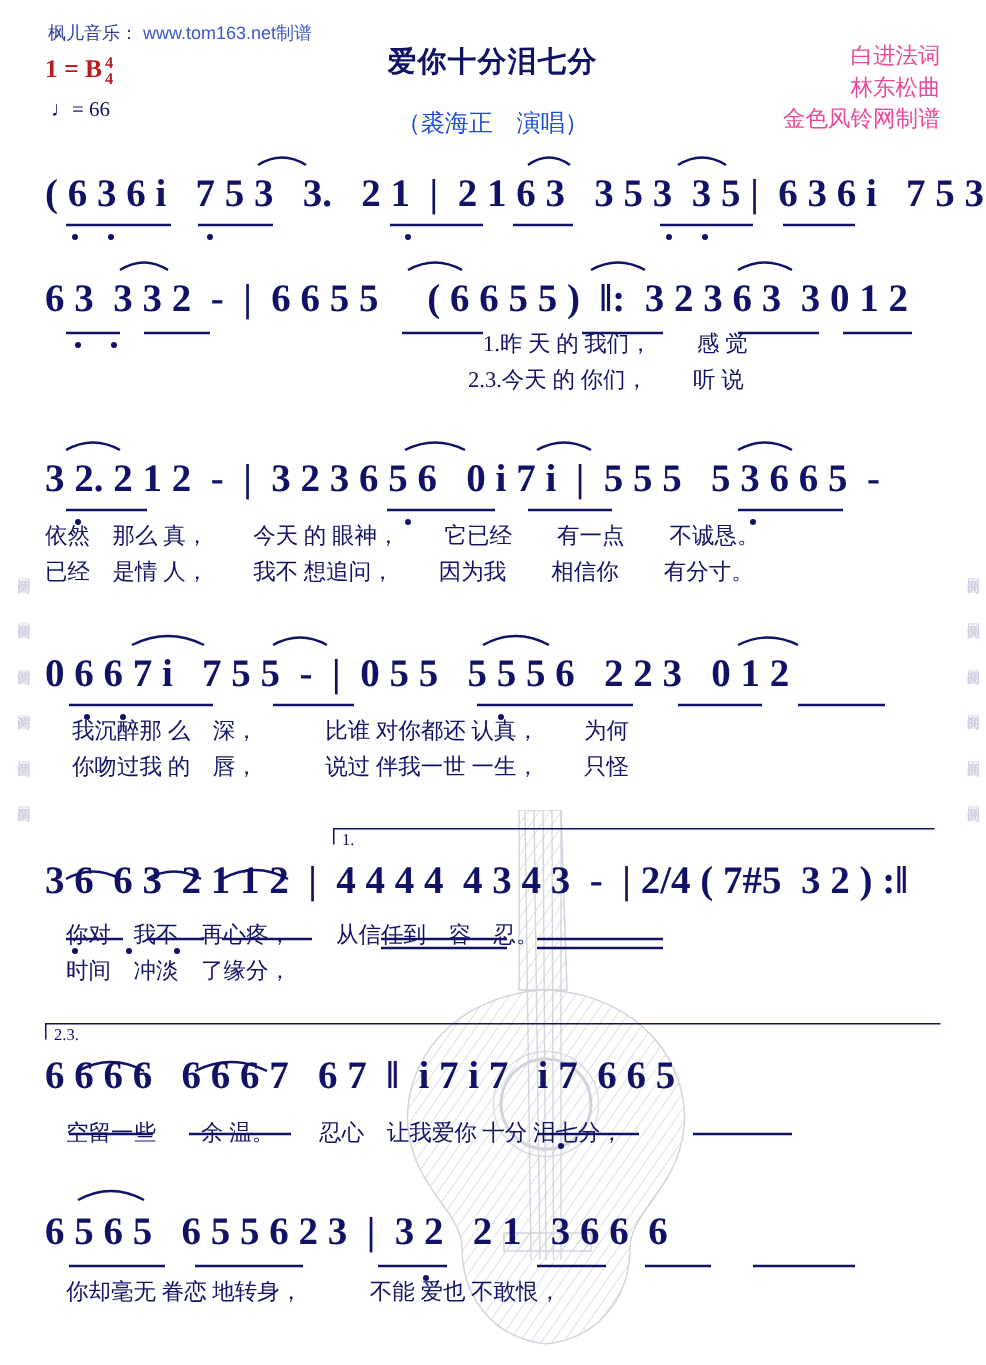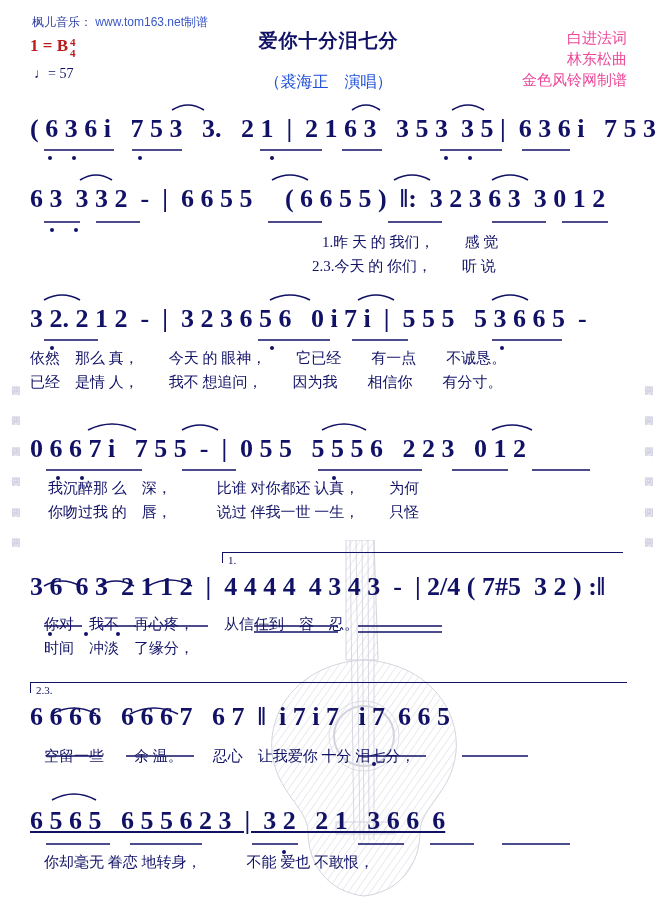--- a/index.html
+++ b/index.html
@@ -155,35 +155,35 @@
     <span>枫儿音乐：</span>
     <span class="url">www.tom163.net制谱</span>
   </div>
 
   <div class="title">爱你十分泪七分</div>
   <div class="singer">（裘海正　演唱）</div>
 
   <div class="key">
     <span>1 = B</span><span class="frac"><i class="top">4</i><i>4</i></span>
   </div>
-  <div class="tempo">♩= 57</div>
+  <div class="tempo">♩= 66</div>
 
   <div class="credits">
     <div>白进法词</div>
     <div>林东松曲</div>
     <div>金色风铃网制谱</div>
   </div>
 
   <div class="sys" style="top:112px;">
     <div class="notes" style="padding-left:8px;">( 6 3 6 i   7 5 3   3.   2 1  |  2 1 6 3   3 5 3  3 5 |  6 3 6 i   7 5 3   3. 1 7</div>
   </div>
 
   <div class="sys" style="top:182px;">
     <div class="notes" style="padding-left:8px;">6 3  3 3 2  -  |  6 6 5 5     ( 6 6 5 5 )  ‖:  3 2 3 6 3  3 0 1 2</div>
-    <div class="lyric" style="padding-left:300px; margin-top:14px;">1.昨 天 的 我们，　　感 觉</div>
+    <div class="lyric" style="padding-left:300px; margin-top:2px;">1.昨 天 的 我们，　　感 觉</div>
     <div class="lyric" style="padding-left:290px;">2.3.今天 的 你们，　　听 说</div>
   </div>
 
   <div class="sys" style="top:302px;">
     <div class="notes" style="padding-left:8px;">3 2. 2 1 2  -  |  3 2 3 6 5 6   0 i 7 i  |  5 5 5   5 3 6 6 5  -</div>
     <div class="lyric" style="padding-left:8px; margin-top:10px;">依然　那么 真，　　今天 的 眼神，　　它已经　　有一点　　不诚恳。</div>
     <div class="lyric" style="padding-left:8px;">已经　是情 人，　　我不 想追问，　　因为我　　相信你　　有分寸。</div>
   </div>
 
   <div class="sys" style="top:432px;">
@@ -201,21 +201,21 @@
   </div>
 
   <div class="sys" style="top:678px;">
     <div class="rptbox" style="left:8px; top:4px; width:596px;"></div>
     <span class="rptlabel" style="left:14px; top:6px;">2.3.</span>
     <div class="notes" style="padding-left:8px; margin-top:22px;">6 6 6 6   6 6 6 7   6 7  ‖  i 7 i 7   i 7  6 6 5</div>
     <div class="lyric" style="padding-left:22px; margin-top:10px;">空留一些　　余 温。　　忍心　让我爱你 十分 泪七分，</div>
   </div>
 
   <div class="sys" style="top:804px;">
-    <div class="notes" style="padding-left:8px;text-decoration:underline;">6 5 6 5   6 5 5 6 2 3  |  3 2   2 1   3 6 6  6</div>
+    <div class="notes" style="padding-left:8px;">6 5 6 5   6 5 5 6 2 3  |  3 2   2 1   3 6 6  6</div>
     <div class="lyric" style="padding-left:22px; margin-top:12px;">你却毫无 眷恋 地转身，　　　不能 爱也 不敢恨，</div>
   </div>
 
   <svg class="ovl" viewBox="0 0 613 910">
     <g stroke="#111166" fill="none" stroke-width="1.6">
 
       <path d="M150 110 q16 -10 32 0"></path>
       <path d="M330 110 q14 -10 28 0"></path>
       <path d="M430 110 q16 -10 32 0"></path>
 

